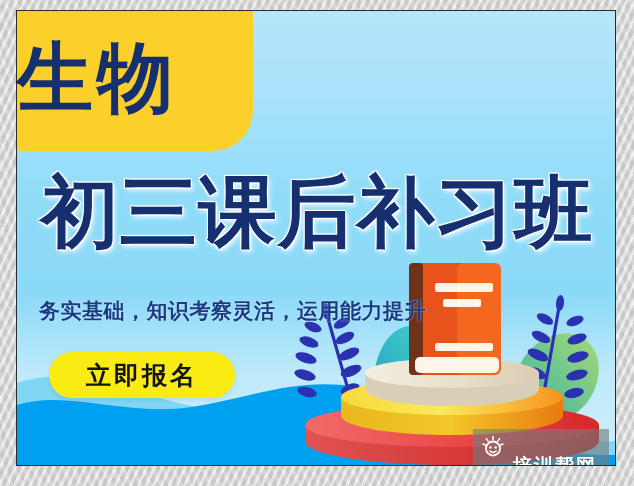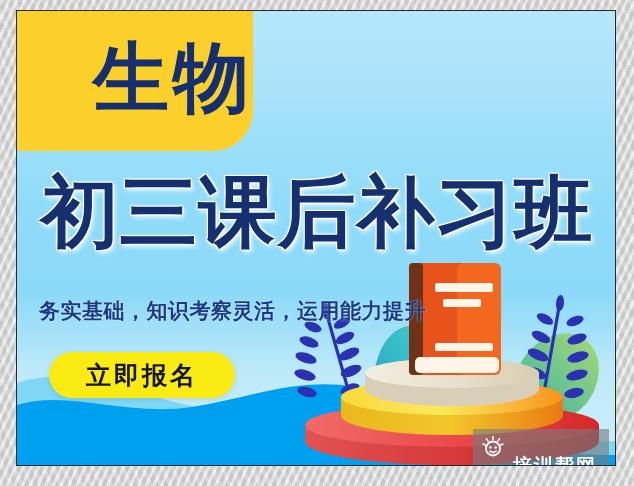--- a/index.html
+++ b/index.html
@@ -66,21 +66,21 @@
     position: absolute;
     left: 0;
     top: 0;
     width: 236px;
     height: 140px;
     background: #fcd02b;
     border-bottom-right-radius: 40px;
     border-bottom-left-radius: 4px;
     display: flex;
     align-items: center;
-    justify-content: flex-end;
+    justify-content: flex-start;
     z-index: 6;
   }
   #subject-badge .badge-text {
     font-family: "DejaVu Sans", "Liberation Sans", sans-serif;
     font-size: 76px;
     font-weight: 700;
     color: #16306f;
     letter-spacing: 4px;
     line-height: 1;
     padding-bottom: 6px;

